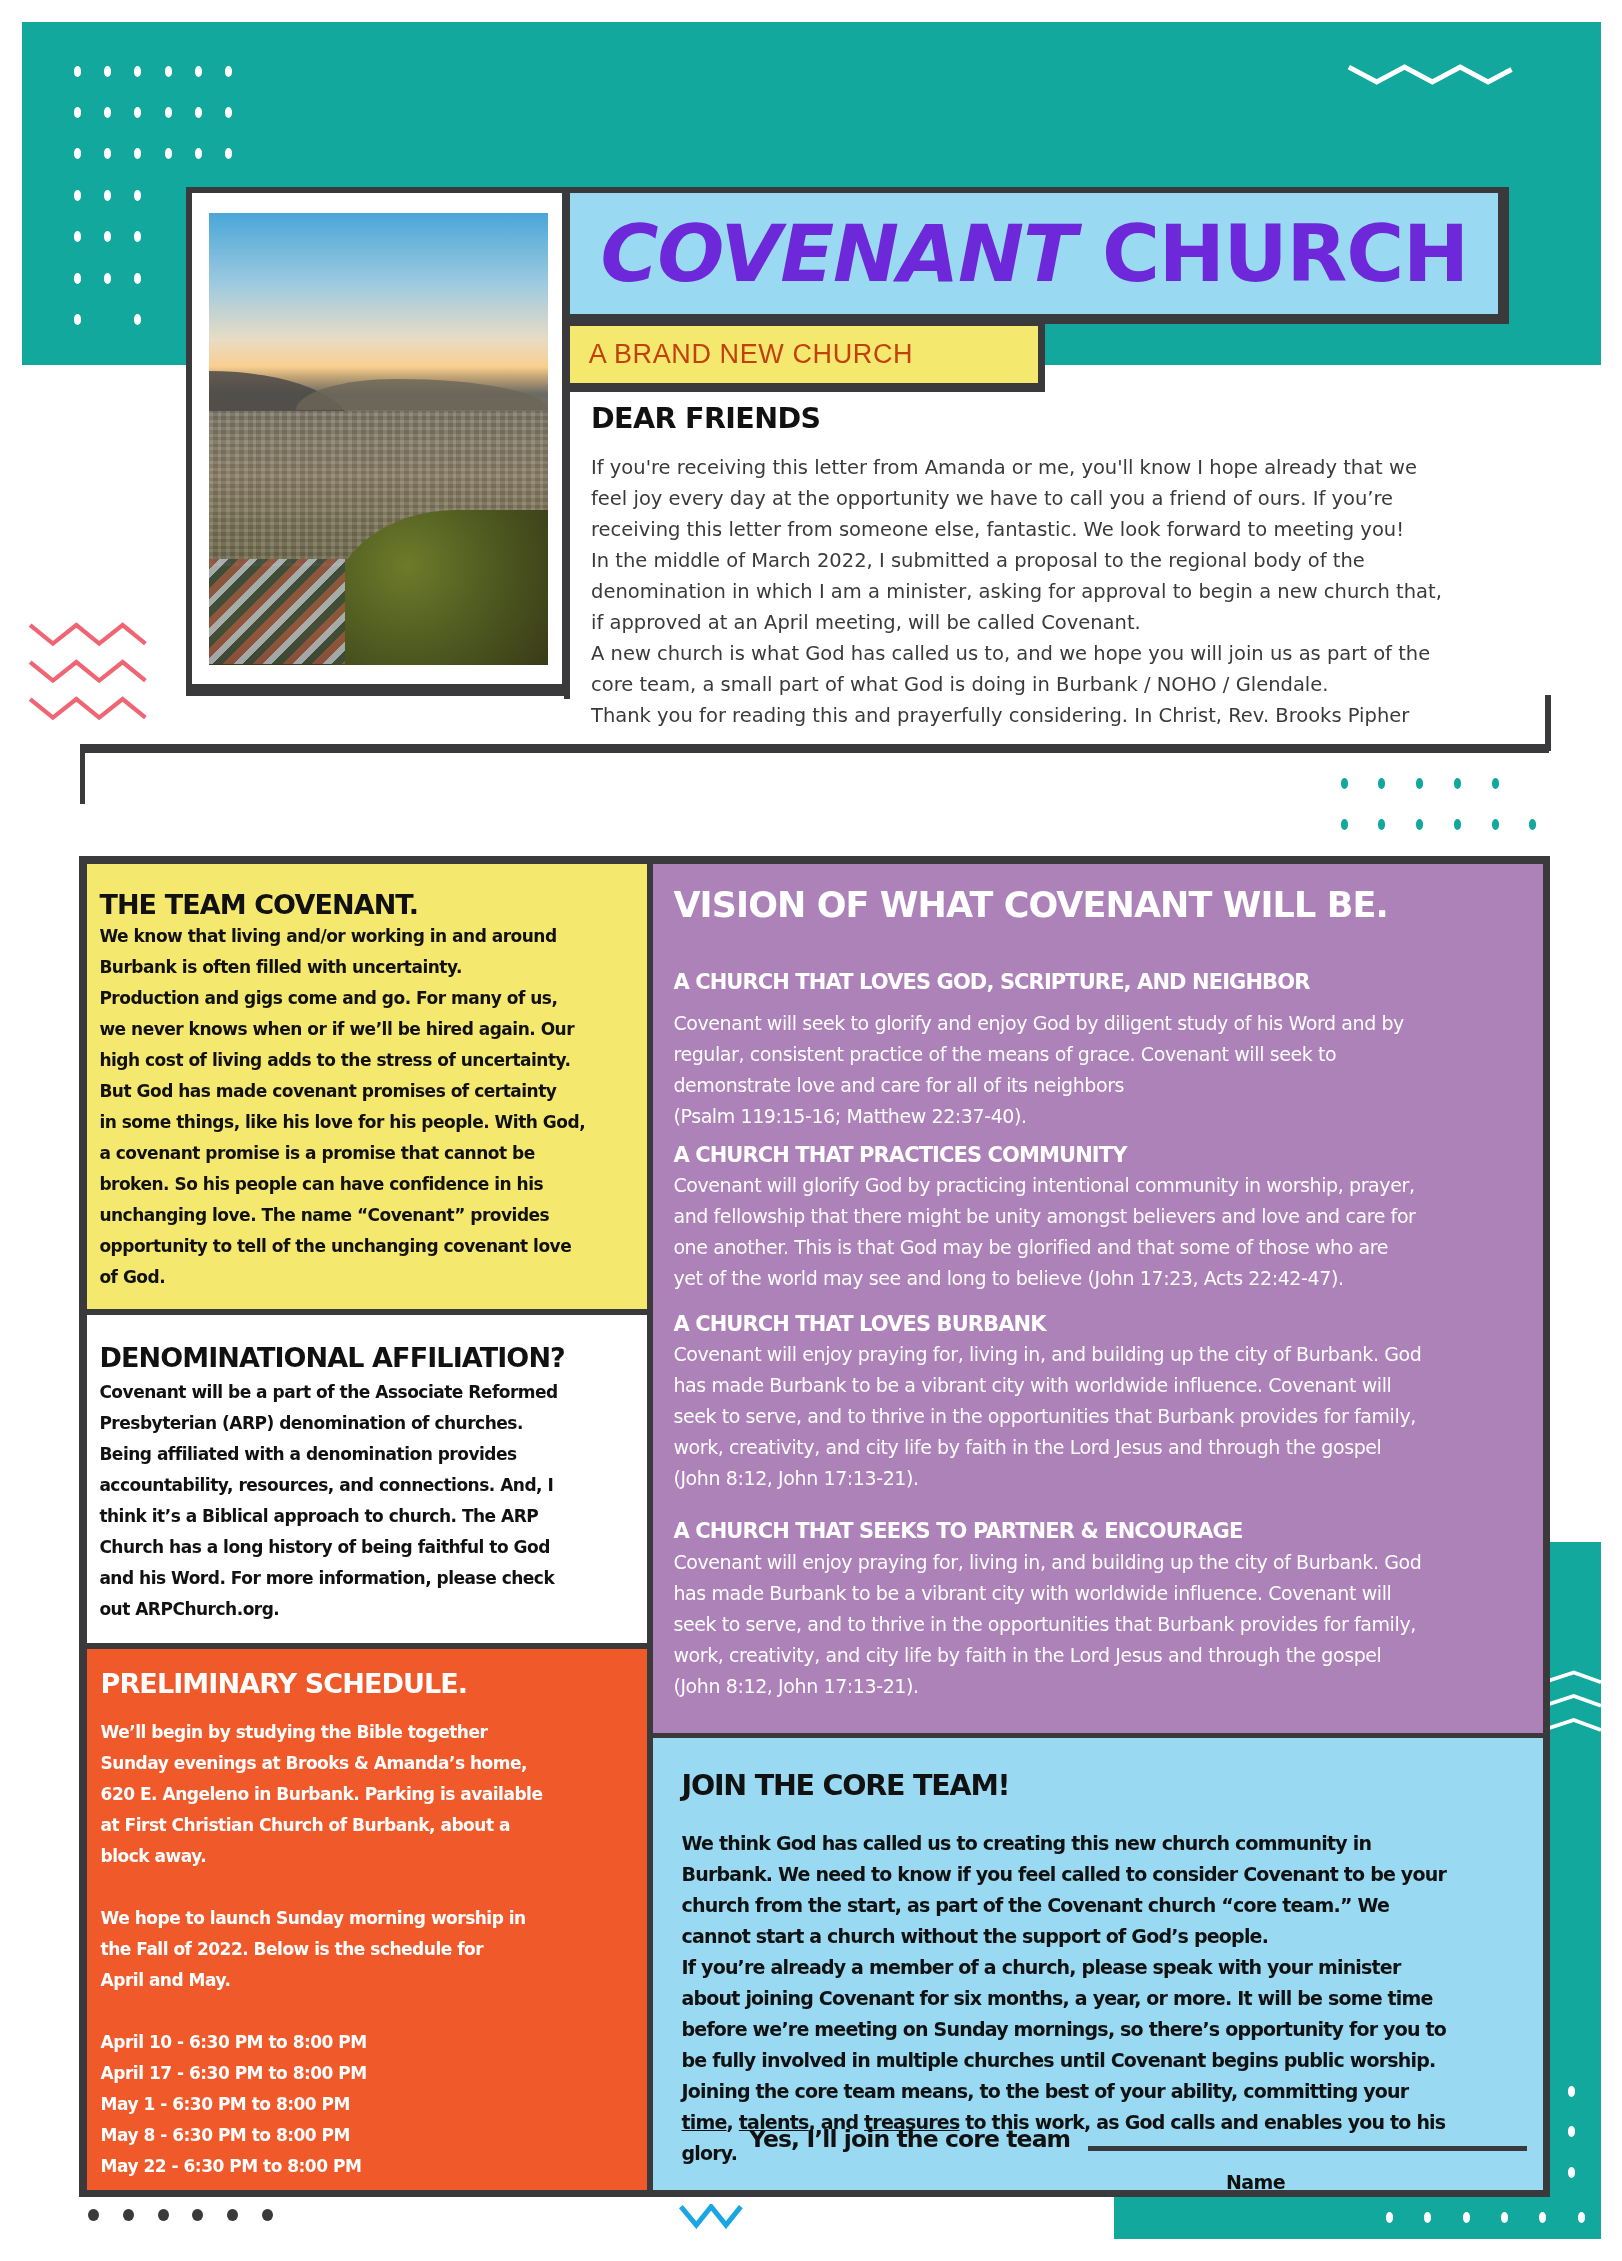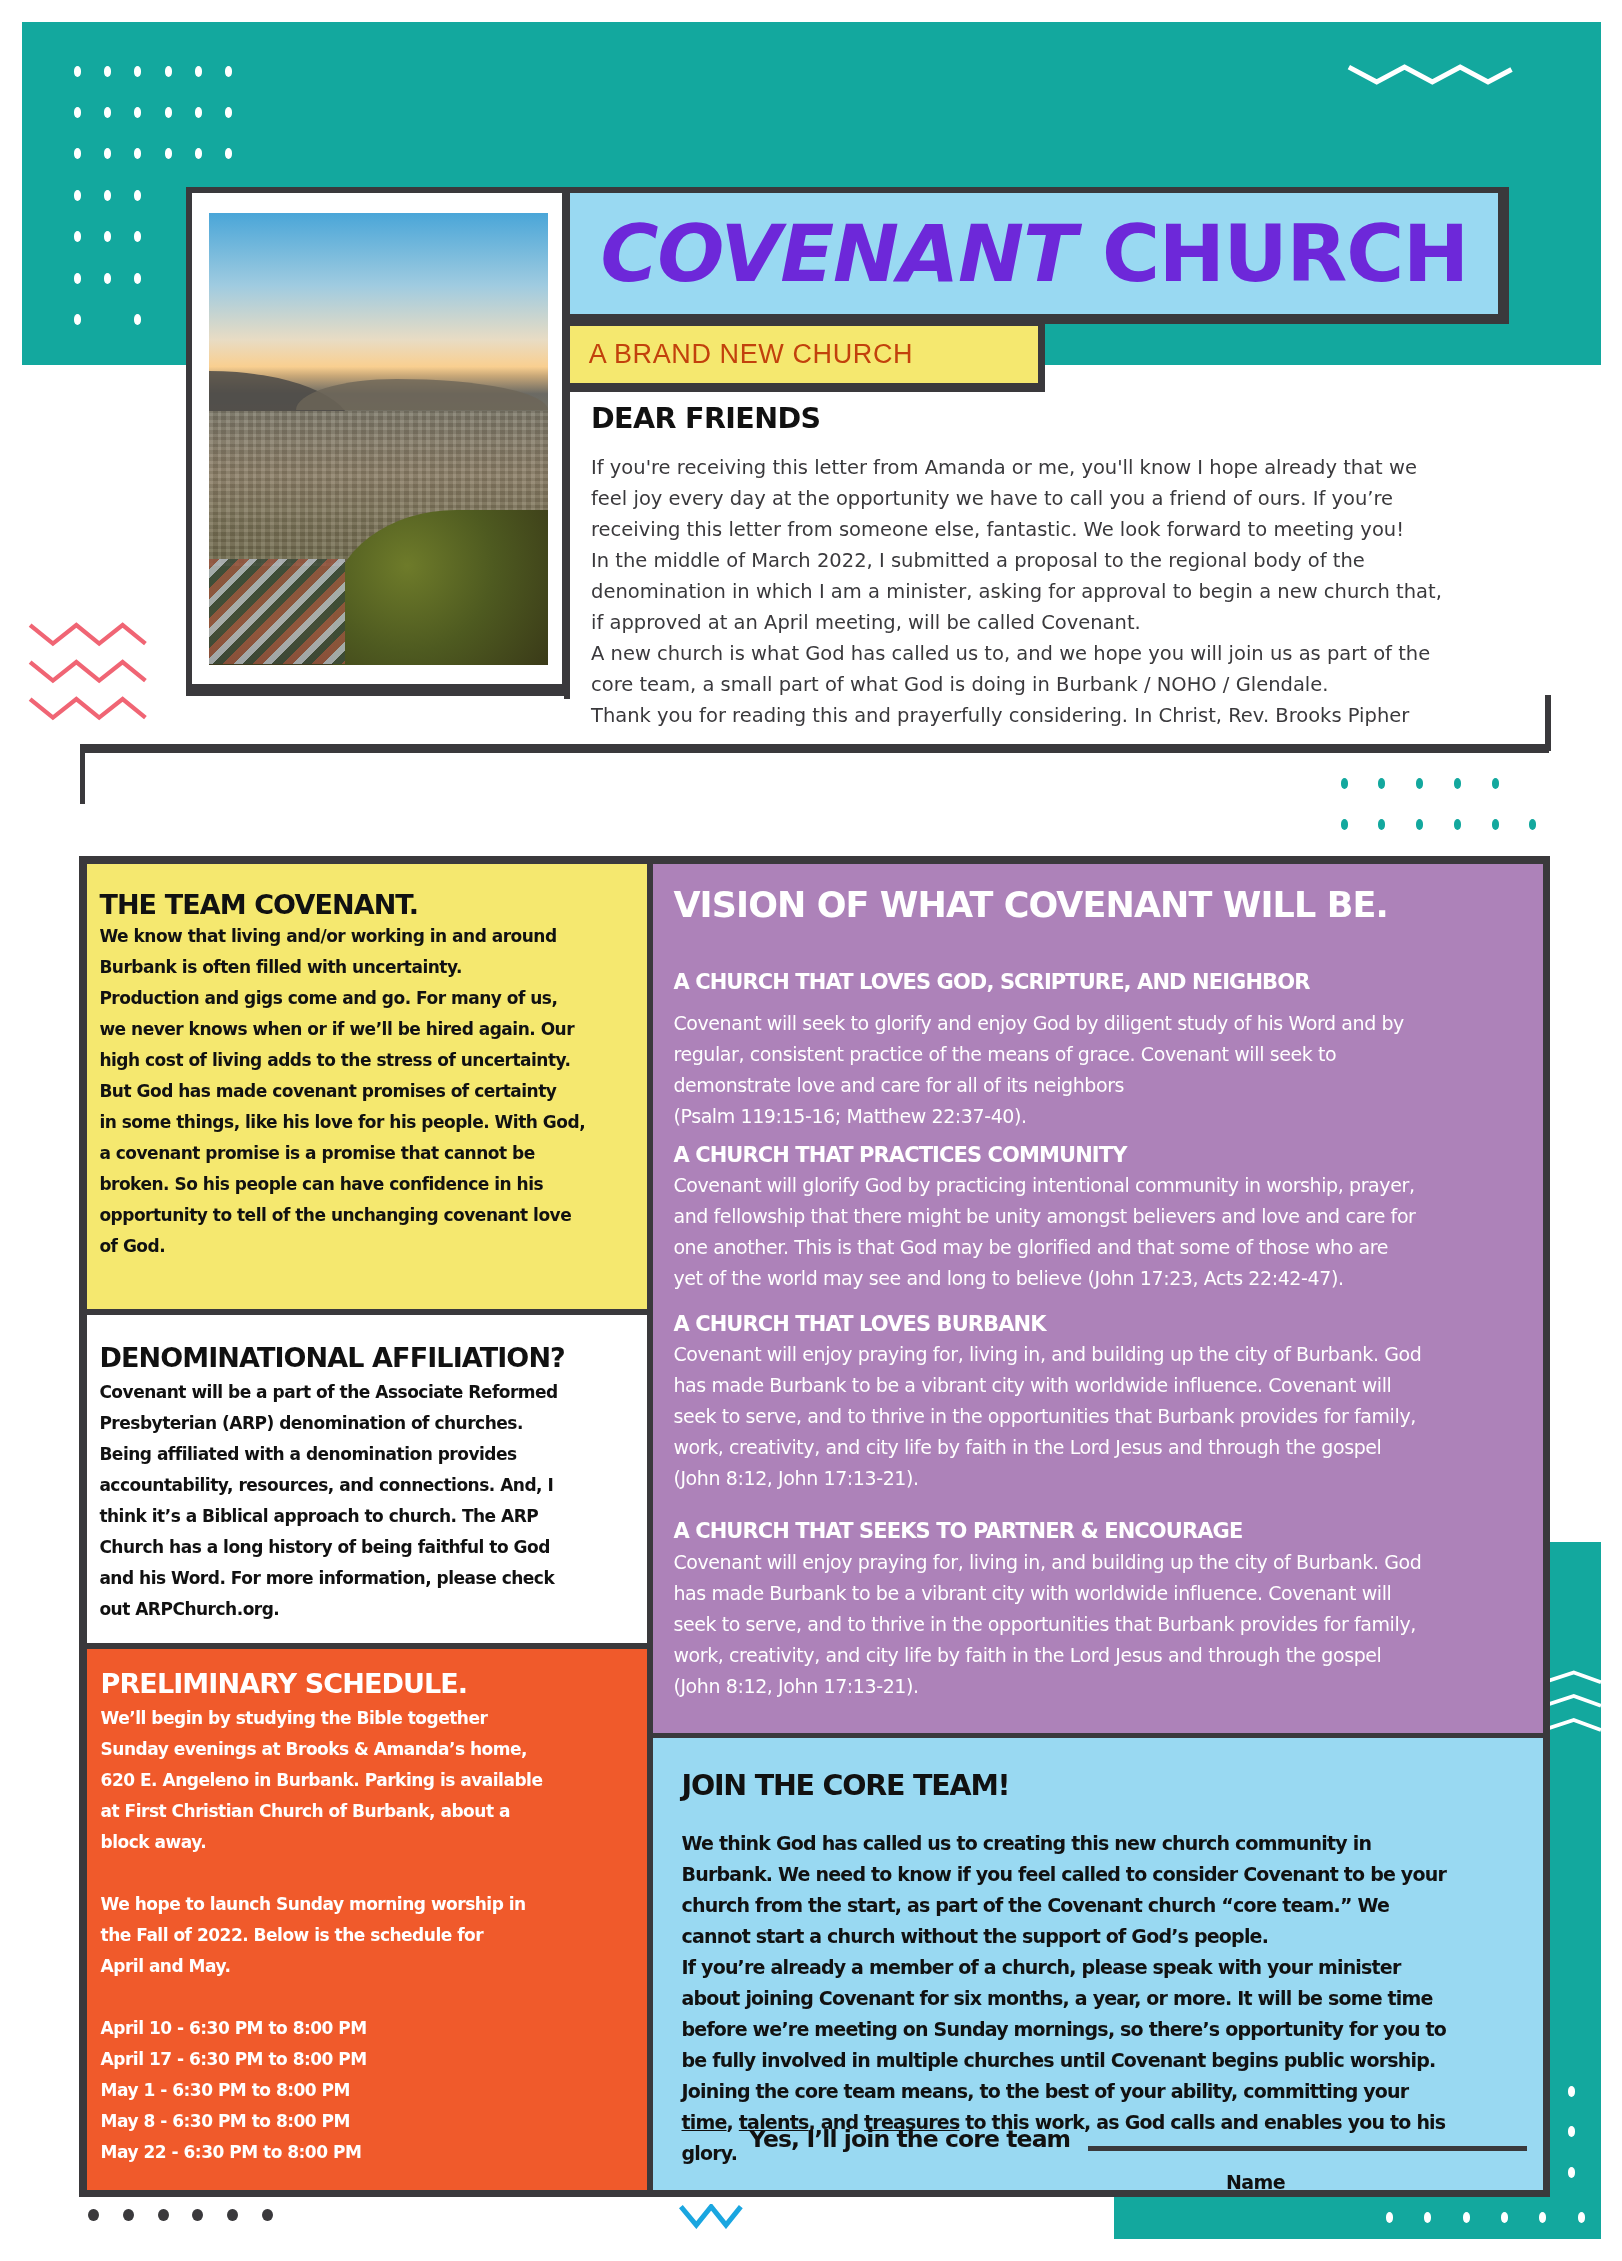--- a/index.html
+++ b/index.html
@@ -235,20 +235,21 @@
   <div class="section-body" id="name-body" style="margin-top: 1.2px;">
       <p>We know that living and/or working in and around</p>
       <p>Burbank is often filled with uncertainty.</p>
       <p>Production and gigs come and go. For many of us,</p>
       <p>we never knows when or if we’ll be hired again. Our</p>
       <p>high cost of living adds to the stress of uncertainty.</p>
       <p>But God has made covenant promises of certainty</p>
       <p>in some things, like his love for his people. With God,</p>
       <p>a covenant promise is a promise that cannot be</p>
       <p>broken. So his people can have confidence in his</p>
+      <p>unchanging love. The name “Covenant” provides</p>
       <p>opportunity to tell of the unchanging covenant love</p>
       <p>of God.</p>
     </div>
 </section>
 
 <section class="box box-white">
   <h3 class="section-title">DENOMINATIONAL AFFILIATION?</h3>
   <div class="section-body" id="aff-body" style="margin-top: 3.7px;">
       <p>Covenant will be a part of the Associate Reformed</p>
       <p>Presbyterian (ARP) denomination of churches.</p>
@@ -256,21 +257,21 @@
       <p>accountability, resources, and connections. And, I</p>
       <p>think it’s a Biblical approach to church. The ARP</p>
       <p>Church has a long history of being faithful to God</p>
       <p>and his Word. For more information, please check</p>
       <p>out ARPChurch.org.</p>
     </div>
 </section>
 
 <section class="box box-orange">
   <h3 class="section-title">PRELIMINARY SCHEDULE.</h3>
-  <div class="section-body" id="sched-body" style="margin-top: 4px;">
+  <div class="section-body" id="sched-body" style="margin-top: 18px;">
       <p>We’ll begin by studying the Bible together</p>
       <p>Sunday evenings at Brooks &amp; Amanda’s home,</p>
       <p>620 E. Angeleno in Burbank. Parking is available</p>
       <p>at First Christian Church of Burbank, about a</p>
       <p>block away.</p>
       <p>&nbsp;</p>
       <p>We hope to launch Sunday morning worship in</p>
       <p>the Fall of 2022. Below is the schedule for</p>
       <p>April and May.</p>
       <p>&nbsp;</p>

